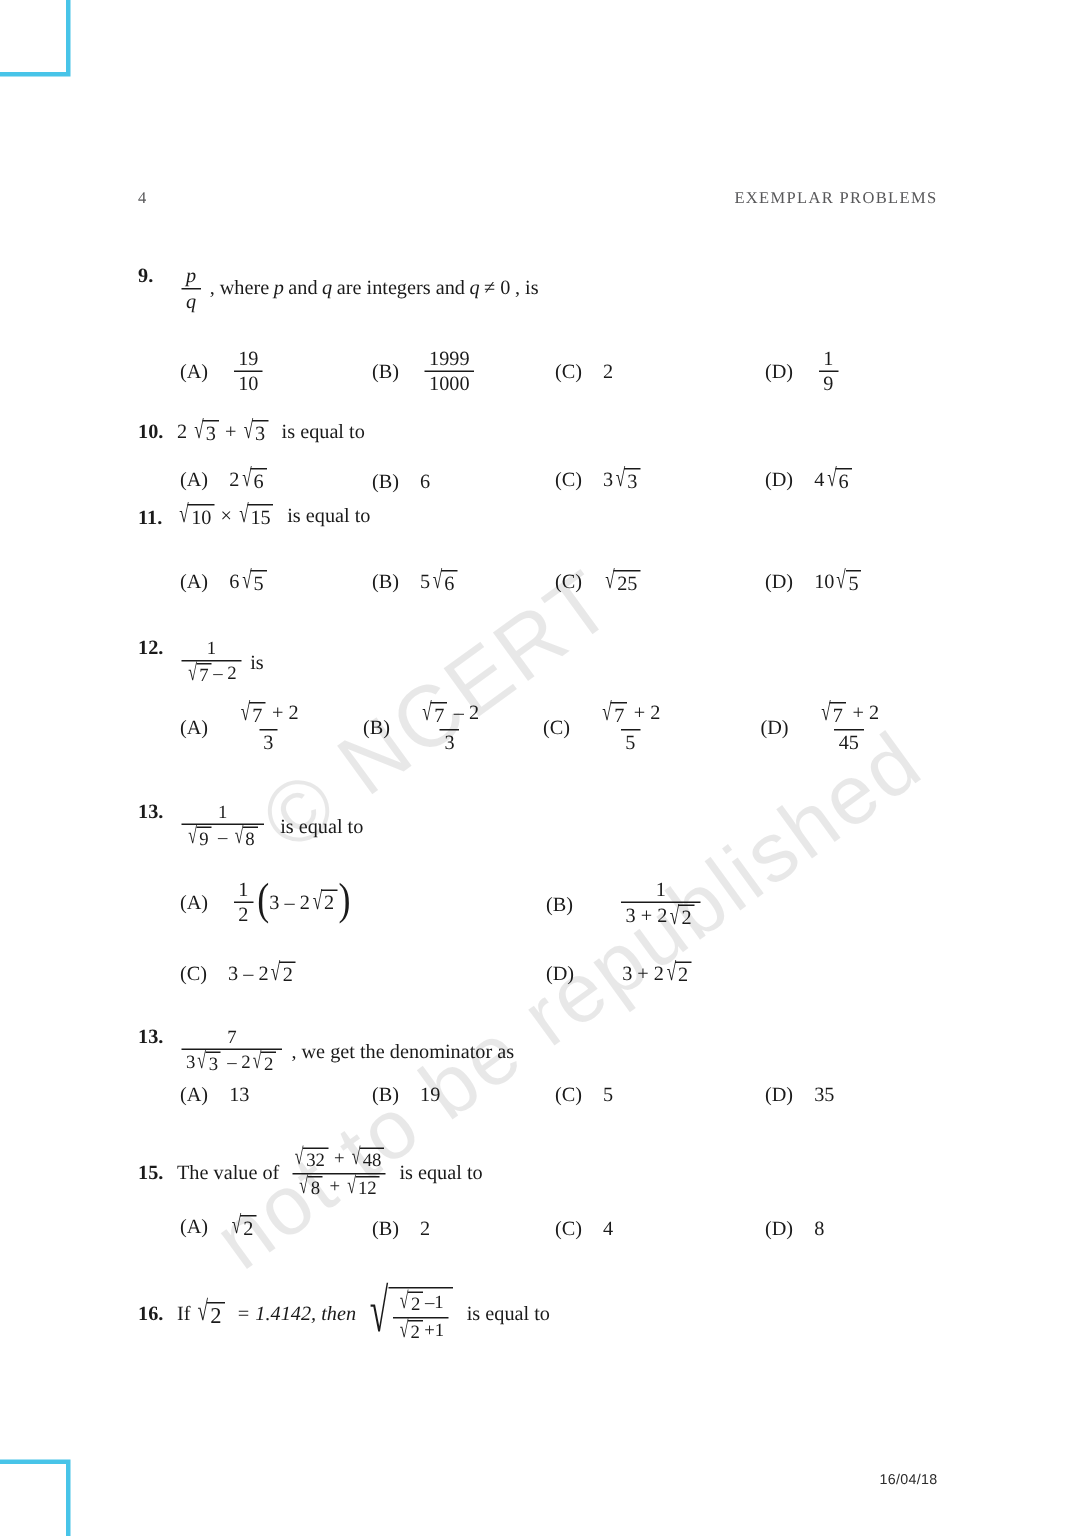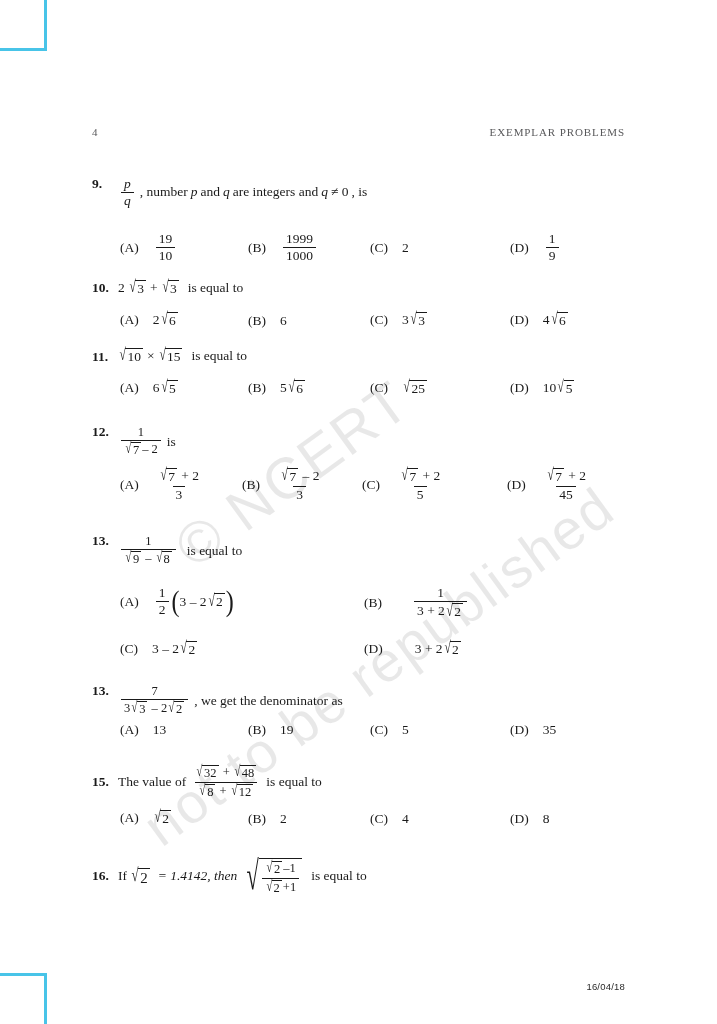--- a/index.html
+++ b/index.html
@@ -218,21 +218,21 @@
   </div>
 
   <div class="q" style="top:176px;">
     <div class="qline">
       <span class="qnum">9.</span>
       <span class="qbody">
         <span class="frac">
           <span class="num it">p</span>
           <span class="den it">q</span>
         </span>
-        <span class="t">, number</span>
+        <span class="t">, where</span>
         <span class="t it">p</span>
         <span class="t">and</span>
         <span class="t it">q</span>
         <span class="t">are integers and</span>
         <span class="t it">q</span>
         <span class="t">≠ 0</span>
         <span class="t">, is</span>
       </span>
     </div>
   </div>
@@ -308,21 +308,21 @@
     <div class="opt" style="left:418px; top:0;">
       <span class="optlbl">(D)</span>
       <span>4</span>
       <span class="sq">
         <span class="rad">√</span>
         <span class="bar">6</span>
       </span>
     </div>
   </div>
 
-  <div class="q" style="top:348px;">
+  <div class="q" style="top:336px;">
     <div class="qline">
       <span class="qnum">11.</span>
       <span class="qbody">
         <span class="sq">
           <span class="rad">√</span>
           <span class="bar">10</span>
         </span>
         <span>×</span>
         <span class="sq">
           <span class="rad">√</span>

